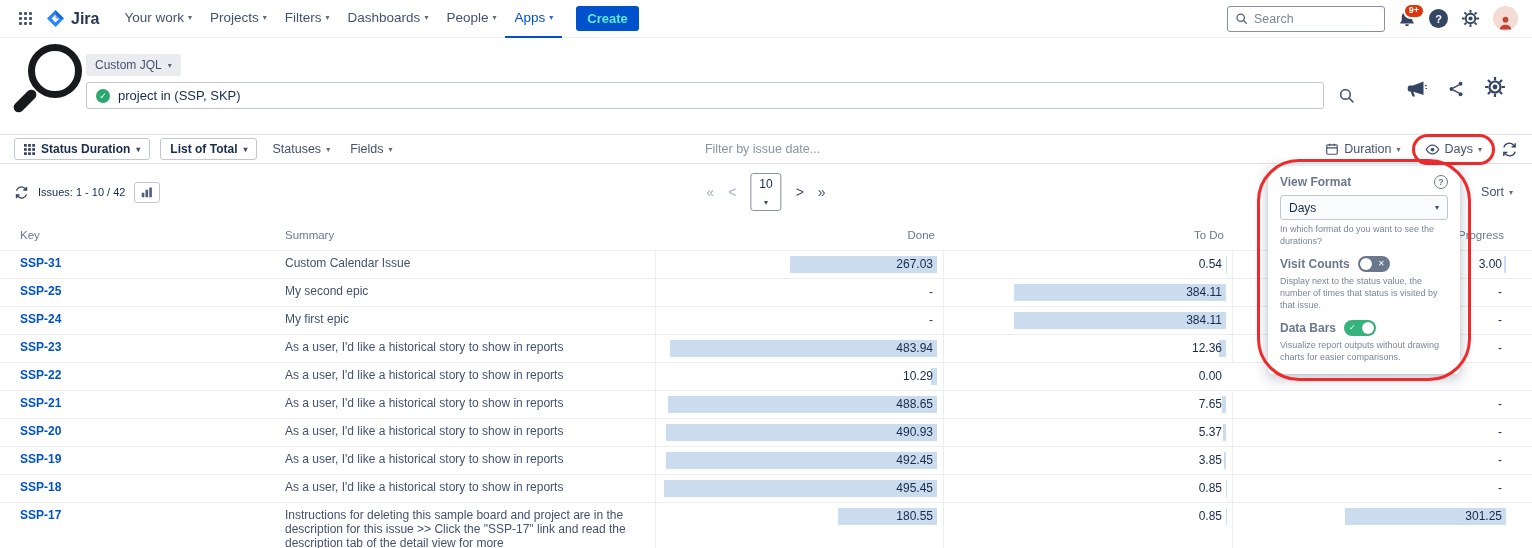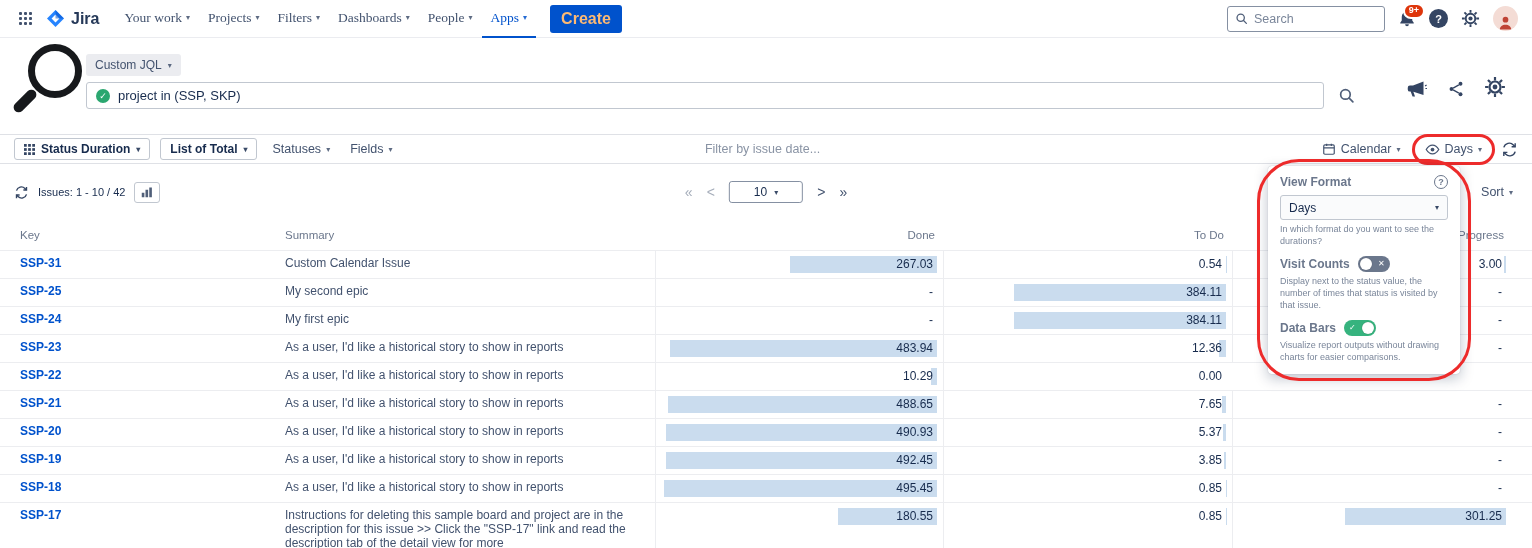--- a/index.html
+++ b/index.html
@@ -16,24 +16,24 @@
 
   
   .topnav{ height:38px; display:flex; align-items:stretch; padding:0 14px; border-bottom:1px solid #EBECF0; }
   .nav-left{ display:flex; align-items:center; gap:6px; }
   .icon-btn{ display:inline-flex; align-items:center; justify-content:center; color:#42526E; cursor:pointer; }
   .appswitcher{ padding:4px; margin-right:2px; }
   .logo{ display:flex; align-items:center; gap:5px; margin-right:10px; cursor:pointer; }
   .logo-text{ font-size:16px; font-weight:700; color:#253858; }
   .nav-items{ display:flex; align-items:stretch; height:38px; }
   .nav-item{ display:flex; align-items:center; gap:4px; padding:0 9px; font-size:13.5px; font-weight:500;
-             color:var(--ink2); cursor:pointer; border-bottom:2px solid transparent;font-family:Liberation Serif, serif; }
+             color:var(--ink2); cursor:pointer; border-bottom:2px solid transparent; }
   .nav-item.active{ color:var(--brand); border-bottom-color:var(--brand); }
   .chev{ font-size:8px; opacity:.85; }
-  .create-btn{ background:var(--brand); color:#fdba74; font-size:16px; font-weight:600; border-radius:3px;
+  .create-btn{ background:var(--brand); color:#5eead4; font-size:13px; font-weight:600; border-radius:3px;
                padding:5px 11px; margin-left:8px; }
   .nav-right{ margin-left:auto; display:flex; align-items:center; gap:13px; }
   .search-box{ display:flex; align-items:center; gap:6px; width:158px; height:26px; border:1.5px solid #8590A2;
                border-radius:3px; padding:0 7px; color:#505F79; }
   .search-box input{ border:none; outline:none; width:100%; font-size:12.5px; color:var(--ink2);
                      font-family:inherit; background:transparent; }
   .search-box input::placeholder{ color:#7A869A; }
   .bell-wrap{ position:relative; }
   .badge{ position:absolute; top:-7px; right:-9px; background:#DE350B; color:#fff; font-size:9px; font-weight:700;
           padding:1.5px 4px; border-radius:8px; border:2px solid #fff; line-height:1; }
@@ -77,21 +77,21 @@
 
   
   .results-bar{ position:relative; height:56px; display:flex; align-items:center; gap:9px; padding:0 14px; }
   .issues-count{ font-size:11px; color:var(--ink); }
   .chart-btn{ border:1px solid #C1C7D0; border-radius:3px; width:26px; height:21px; display:flex;
               align-items:center; justify-content:center; color:#505F79; }
   .pagination{ position:absolute; left:50%; transform:translateX(-50%); display:flex; align-items:center; gap:14px; }
   .pg{ font-size:14px; color:var(--ink2); cursor:pointer; line-height:1; }
   .pg.disabled{ color:#A5ADBA; }
   .page-size{ display:flex; align-items:center; gap:7px; border:1px solid #8590A2; border-radius:3px;
-              padding:3px 24px; font-size:12px; color:var(--ink); cursor:pointer; background:#fff; }
+              padding:3px 8px; font-size:12px; color:var(--ink); cursor:pointer; background:#fff;flex-direction:column; }
   .sort{ margin-left:auto;text-align:right; }
 
   
   .table{ position:relative; }
   .thead,.trow{ display:grid; grid-template-columns:265px 370px 288px 289px 280px; padding-left:20px; }
   .thead{ height:30px; align-items:center; }
   .th{ font-size:11.5px; color:var(--muted); }
   .th.num,.td.num{ text-align:right; }
   .th.num{ padding-right:8px; }
   .trow{ border-top:1px solid var(--rowline); }
@@ -302,21 +302,21 @@
     </button>
     <span class="date-filter">Filter by issue date...</span>
     <div class="toolbar-right">
       <button class="btn-plain">
         <span>
           <svg width="14" height="14" viewBox="0 0 24 24">
               <rect x="3" y="5" width="18" height="16" rx="2" fill="none" stroke="currentColor" stroke-width="2"></rect>
               <path d="M3 10h18M8 3v4M16 3v4" stroke="currentColor" stroke-width="2"></path>
             </svg>
         </span>
-        <span>Calendar</span>
+        <span>Duration</span>
         <span class="chev">▾</span>
       </button>
       <button class="btn-plain days-btn">
         <span>
           <svg width="15" height="15" viewBox="0 0 24 24" fill="none" stroke="currentColor" stroke-width="2">
               <path d="M2 12s4-7 10-7 10 7 10 7-4 7-10 7-10-7-10-7z"></path>
               <circle cx="12" cy="12" r="3" fill="currentColor" stroke="none"></circle>
             </svg>
         </span>
         <span>Days</span>

